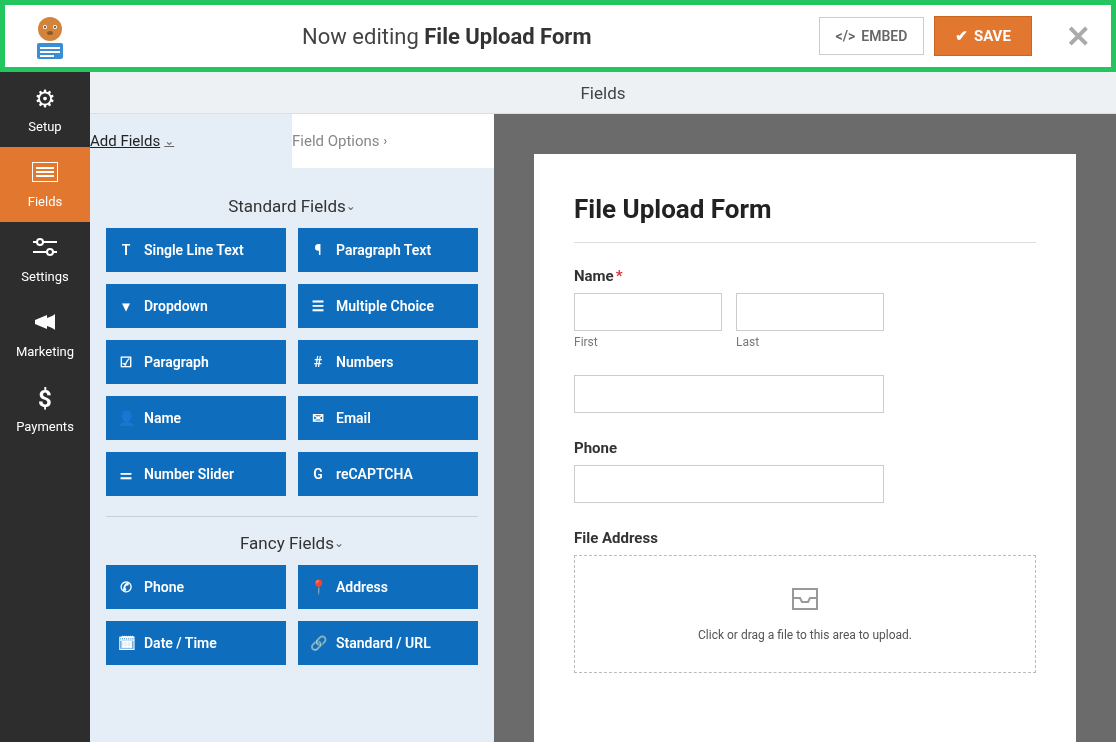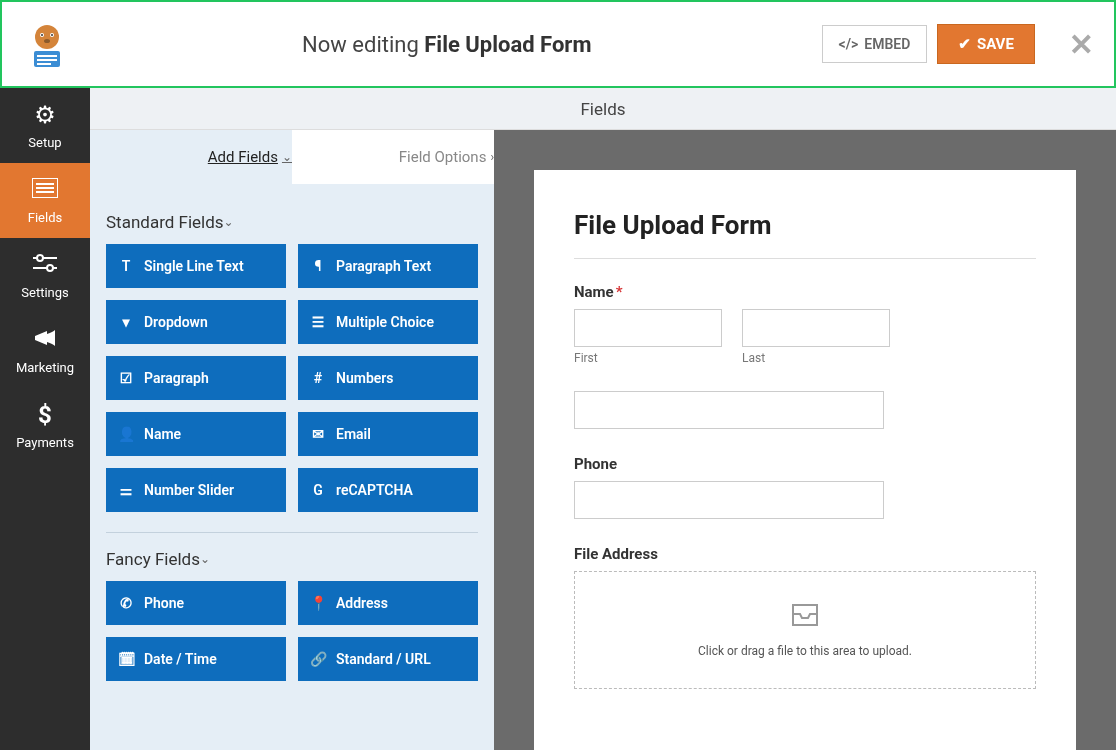--- a/index.html
+++ b/index.html
@@ -1,52 +1,52 @@
 <!DOCTYPE html>
 <html><head>
 <meta charset="utf-8">
 <style>
 *{box-sizing:border-box;margin:0;padding:0;font-family:-apple-system,BlinkMacSystemFont,"Segoe UI",Roboto,Arial,sans-serif}
 body{width:1116px;height:750px;overflow:hidden;background:#fff}
-.topbar{height:88px;border:2px solid #22c55e;display:flex;align-items:center;padding:0 20px;justify-content:space-between}
+.topbar{height:72px;border:5px solid #22c55e;display:flex;align-items:center;padding:0 20px;justify-content:space-between}
 .logo{width:50px;height:50px;display:flex;align-items:center;justify-content:center}
 .logo svg{width:50px;height:50px}
 .title-area{flex:1;text-align:center;font-size:22px;color:#444}
 .title-area .bold{font-weight:700;color:#333}
 .top-actions{display:flex;gap:10px;align-items:center}
 .btn-embed{border:1px solid #ccc;background:#fff;color:#666;padding:10px 16px;font-size:14px;font-weight:600;cursor:pointer;display:flex;align-items:center;gap:6px}
 .btn-save{background:#e27730;color:#fff;border:1px solid #c9671f;padding:10px 20px;font-size:15px;font-weight:700;cursor:pointer;display:flex;align-items:center;gap:6px}
 .close-x{margin-left:24px;color:#aaa;font-size:30px;cursor:pointer;font-weight:700}
 .body{display:flex;height:670px}
 .sidenav{width:90px;background:#2d2d2d;color:#fff;display:flex;flex-direction:column}
 .sidenav-item{height:75px;display:flex;flex-direction:column;align-items:center;justify-content:center;gap:6px;font-size:13px;cursor:pointer;color:#fff}
 .sidenav-item.active{background:#e27730}
 .sidenav-icon{font-size:24px}
 .panel-header{height:42px;background:#eef1f4;border-bottom:1px solid #ddd;text-align:center;font-size:17px;color:#444;line-height:42px;width:1026px}
 .workarea{display:flex;flex-direction:column}
 .columns{display:flex;height:628px}
 .left-panel{width:404px;background:#e5eef6;display:flex;flex-direction:column}
 .tabs{display:flex;height:54px}
-.tab{flex:1;display:flex;align-items:center;justify-content:flex-end;gap:4px;font-size:15px;cursor:pointer;color:#666}
+.tab{flex:1;display:flex;align-items:center;justify-content:flex-start;gap:4px;font-size:15px;cursor:pointer;color:#666}
 .tab.active{background:#e5eef6;color:#222}
 .tab.active span{text-decoration:underline}
 .tab.inactive{background:#fff;color:#888}
 .field-groups{padding:12px 16px;overflow-y:auto}
-.group-header{display:flex;justify-content:flex-start;align-items:center;padding:16px 0 12px 0;border-top:1px solid #c3d1dd;font-size:17px;color:#333;cursor:pointer}
+.group-header{display:flex;justify-content:center;align-items:center;padding:16px 0 12px 0;border-top:1px solid #c3d1dd;font-size:17px;color:#333;cursor:pointer}
 .group-header:first-child{border-top:none}
 .field-grid{display:grid;grid-template-columns:1fr 1fr;gap:12px;padding-bottom:20px}
 .field-btn{background:#0e6dbd;color:#fff;border:none;padding:14px 12px;font-size:14px;font-weight:600;text-align:left;cursor:pointer;display:flex;align-items:center;gap:10px}
 .field-btn .ficon{width:16px;text-align:center;font-size:14px}
 .preview{flex:1;background:#6b6b6b;padding:40px;overflow-y:auto}
 .form-card{background:#fff;padding:40px;min-height:600px}
 .form-title{font-size:26px;font-weight:700;color:#222;padding-bottom:18px;border-bottom:1px solid #ddd;margin-bottom:24px}
 .form-field{margin-bottom:26px}
 .form-label{font-size:15px;font-weight:700;color:#333;margin-bottom:8px;display:block}
 .req{color:#d63638;margin-left:2px}
-.name-row{display:flex;gap:20px}
+.name-row{display:flex;gap:14px}
 .name-col{flex:0 0 148px}
 .text-input{width:100%;height:38px;border:1px solid #ccc;padding:0 10px;font-size:14px}
 .text-input.wide{width:310px}
 .sublabel{font-size:12px;color:#777;margin-top:4px}
 .upload-area{border:1px dashed #bbb;padding:30px;text-align:center;color:#555;font-size:12px}
 .upload-icon{font-size:26px;color:#999;margin-bottom:10px}
 .chev{font-size:12px;color:#666}
 </style>
 </head>
 <body>

